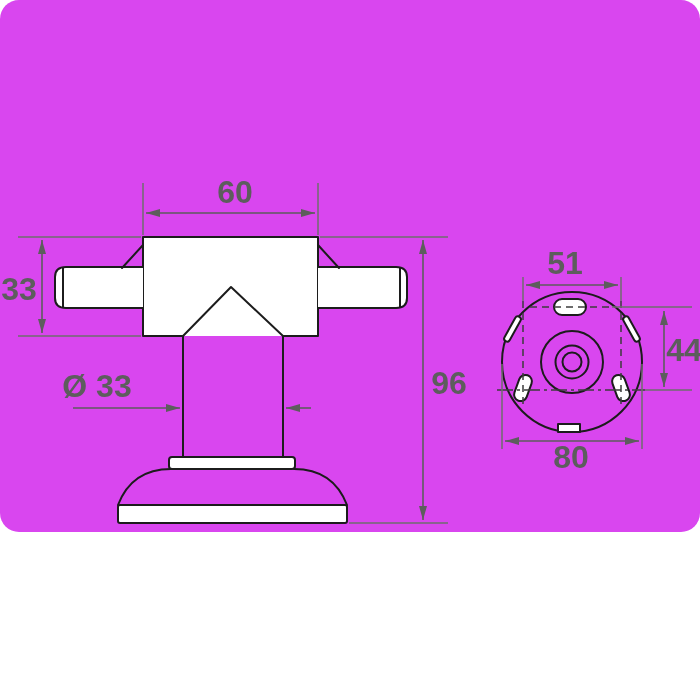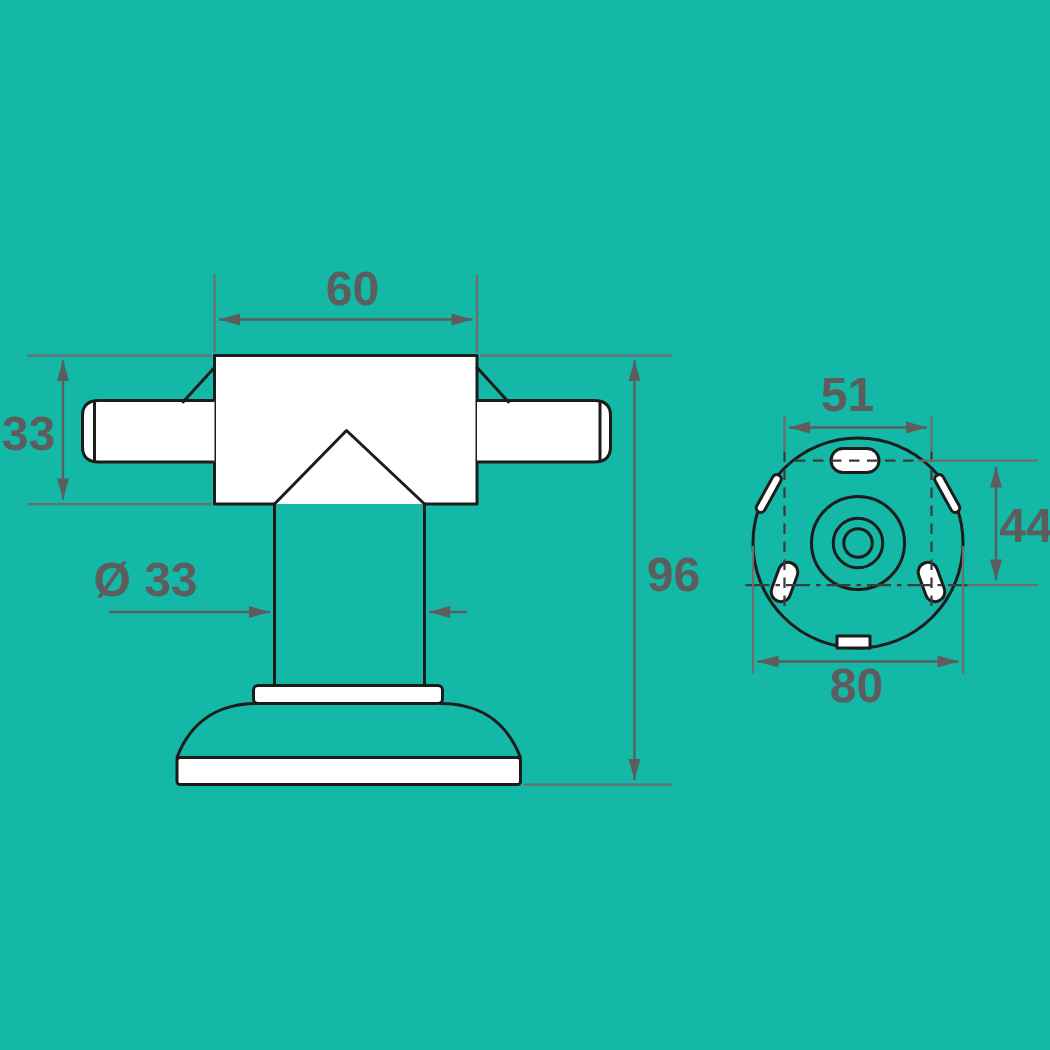--- a/index.html
+++ b/index.html
@@ -1,16 +1,16 @@
 <!DOCTYPE html>
 <html><head>
 <meta charset="utf-8">
 <style>
   html,body{margin:0;padding:0;background:#ffffff;}
-  .canvas{width:700px;height:700px;position:relative;background:#14b8a6;overflow:hidden;}
+  .canvas{width:700px;height:532px;position:relative;background:#d946ef;overflow:hidden;border-radius:19px;}
   svg{display:block;}
   .part{stroke:#1c1c1c;stroke-width:2;fill:none;stroke-linecap:round;stroke-linejoin:round;}
   .partfill{stroke:#1c1c1c;stroke-width:2;fill:#ffffff;stroke-linejoin:round;}
   .ext{stroke:#6e6e6e;stroke-width:1.5;fill:none;}
   .dim{stroke:#5d5d5d;stroke-width:1.6;fill:none;}
   .dash{stroke:#3c3c3c;stroke-width:1.5;fill:none;stroke-dasharray:7 5;}
   .dashdot{stroke:#3c3c3c;stroke-width:1.5;fill:none;stroke-dasharray:16 4 3 4;}
   .dimtext{font-family:"Liberation Sans",sans-serif;font-size:32px;font-weight:bold;fill:#5d5d5d;text-anchor:middle;}
 </style>
 </head>

